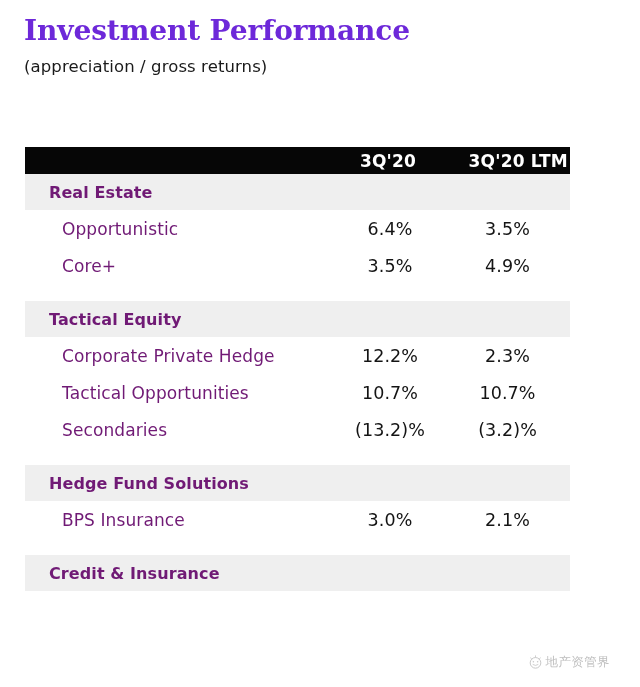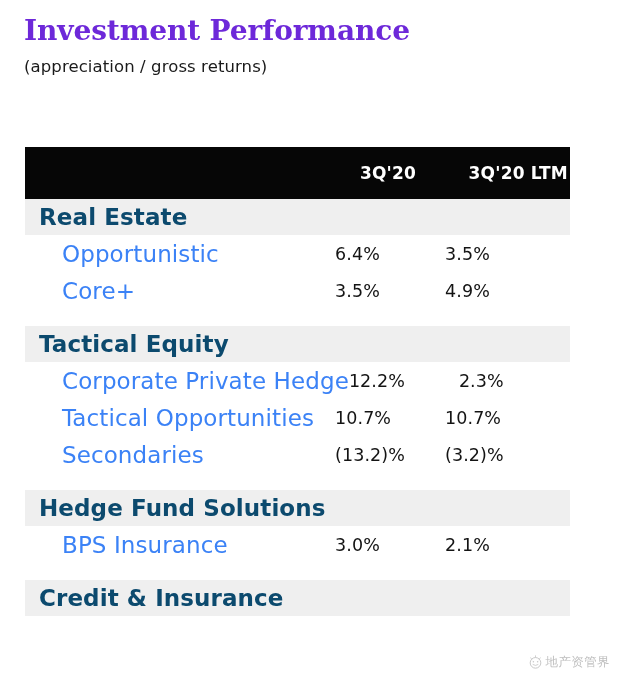--- a/index.html
+++ b/index.html
@@ -51,21 +51,21 @@
     position: absolute;
     left: 25px;
     top: 147px;
     width: 545px;
   }
 
   .table-header {
     display: flex;
     align-items: center;
     background: #060606;
-    height: 52px;
+    height: 27px;
     box-sizing: border-box;
   }
   .th-spacer {
     flex: 1 1 auto;
   }
   .th-col {
     color: #ffffff;
     font-weight: bold;
     font-size: 17px;
     text-align: center;
@@ -90,46 +90,47 @@
   }
 
   .section-header {
     background: #efefef;
     height: 36px;
     display: flex;
     align-items: center;
     box-sizing: border-box;
   }
   .section-header-label {
-    padding-left: 14px;
-    font-size: 23px;
+    padding-left: 24px;
+    font-size: 16px;
     font-weight: bold;
-    color: #0c4a6e;
+    color: #701a75;
     letter-spacing: 0.1px;
   }
 
   .data-row {
     height: 37px;
     display: flex;
     align-items: center;
     background: #ffffff;
     box-sizing: border-box;
   }
   .row-label {
     flex: 1 1 auto;
     padding-left: 37px;
-    font-size: 23px;
-    color: #3b82f6;
+    font-size: 17px;
+    color: #701a75;
     letter-spacing: 0.1px;
     white-space: nowrap;
   }
   .row-val {
     flex: 0 0 auto;
     font-size: 17.5px;
     color: #141414;
+    text-align: center;
     letter-spacing: 0.1px;
   }
   .row-val-1 {
     width: 110px;
   }
   .row-val-2 {
     width: 125px;
   }
 
   

